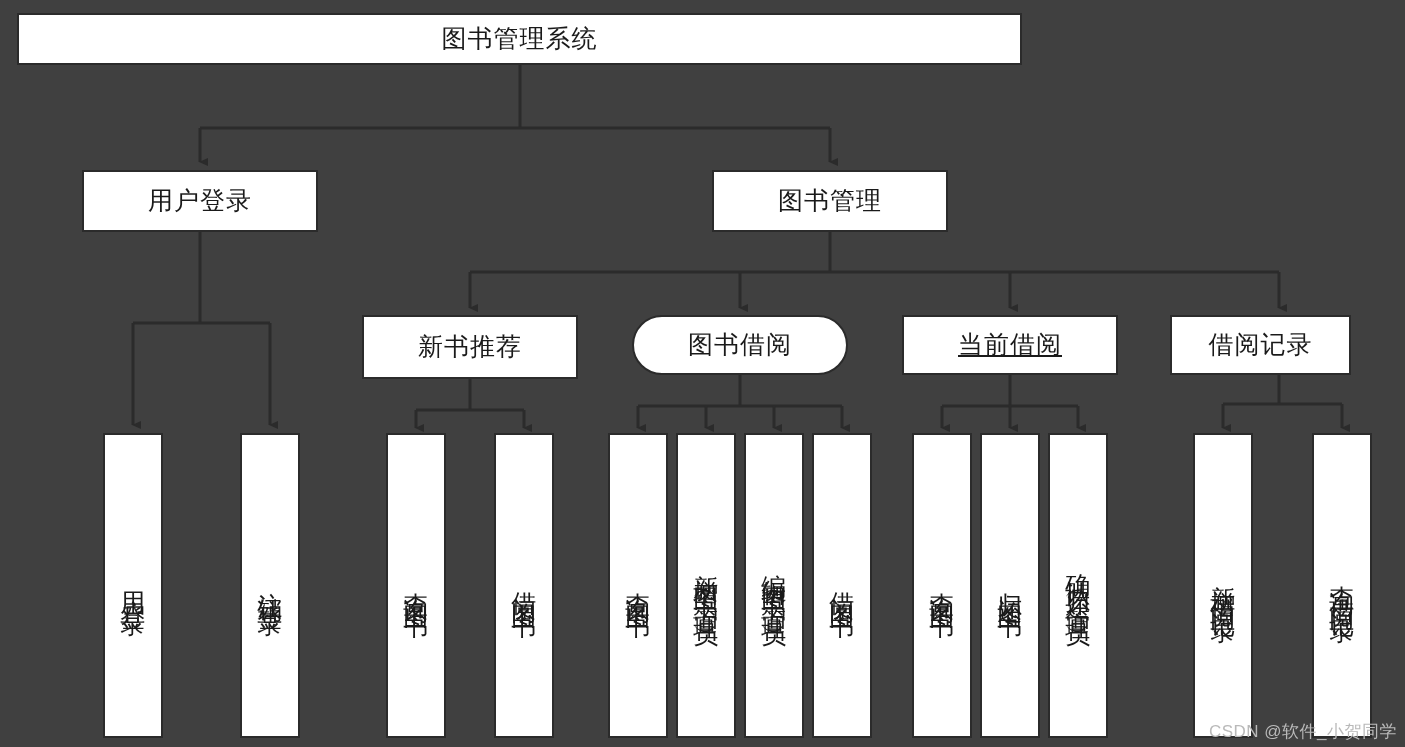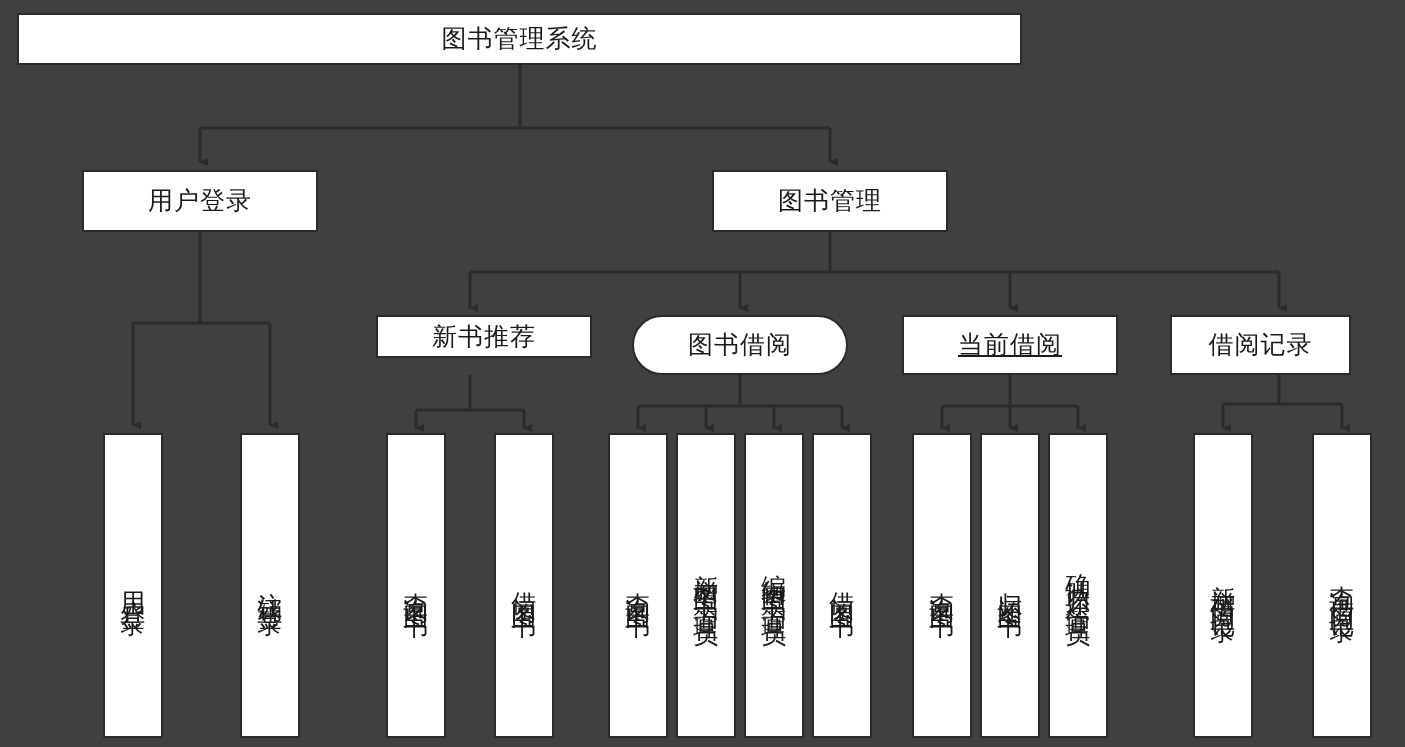--- a/index.html
+++ b/index.html
@@ -129,21 +129,21 @@
     <span>图书管理系统</span>
   </div>
 
   <div class="node horiz" style="left:82px; top:170px; width:236px; height:62px;">
     <span>用户登录</span>
   </div>
   <div class="node horiz" style="left:712px; top:170px; width:236px; height:62px;justify-content:center;">
     <span>图书管理</span>
   </div>
 
-  <div class="node horiz" style="left:376px; top:315px; width:216px; height:43px;">
+  <div class="node horiz" style="left:362px; top:315px; width:216px; height:64px;">
     <span>新书推荐</span>
   </div>
   <div class="node horiz" style="left:632px; top:315px; width:216px; height:60px;border-radius:30px;">
     <span>图书借阅</span>
   </div>
   <div class="node horiz" style="left:902px; top:315px; width:216px; height:60px;text-decoration:underline;">
     <span>当前借阅</span>
   </div>
   <div class="node horiz" style="left:1170px; top:315px; width:181px; height:60px;">
     <span>借阅记录</span>
@@ -186,14 +186,15 @@
     <span class="vtext">确认归还（管理员）</span>
   </div>
 
   <div class="node vert" style="left:1193px; top:433px; width:60px; height:305px;">
     <span class="vtext">新增借阅记录</span>
   </div>
   <div class="node vert" style="left:1312px; top:433px; width:60px; height:305px;">
     <span class="vtext">查询借阅记录</span>
   </div>
 
+  <div class="watermark">CSDN @软件_小贺同学</div>
 
 </div>
 
 </body></html>

